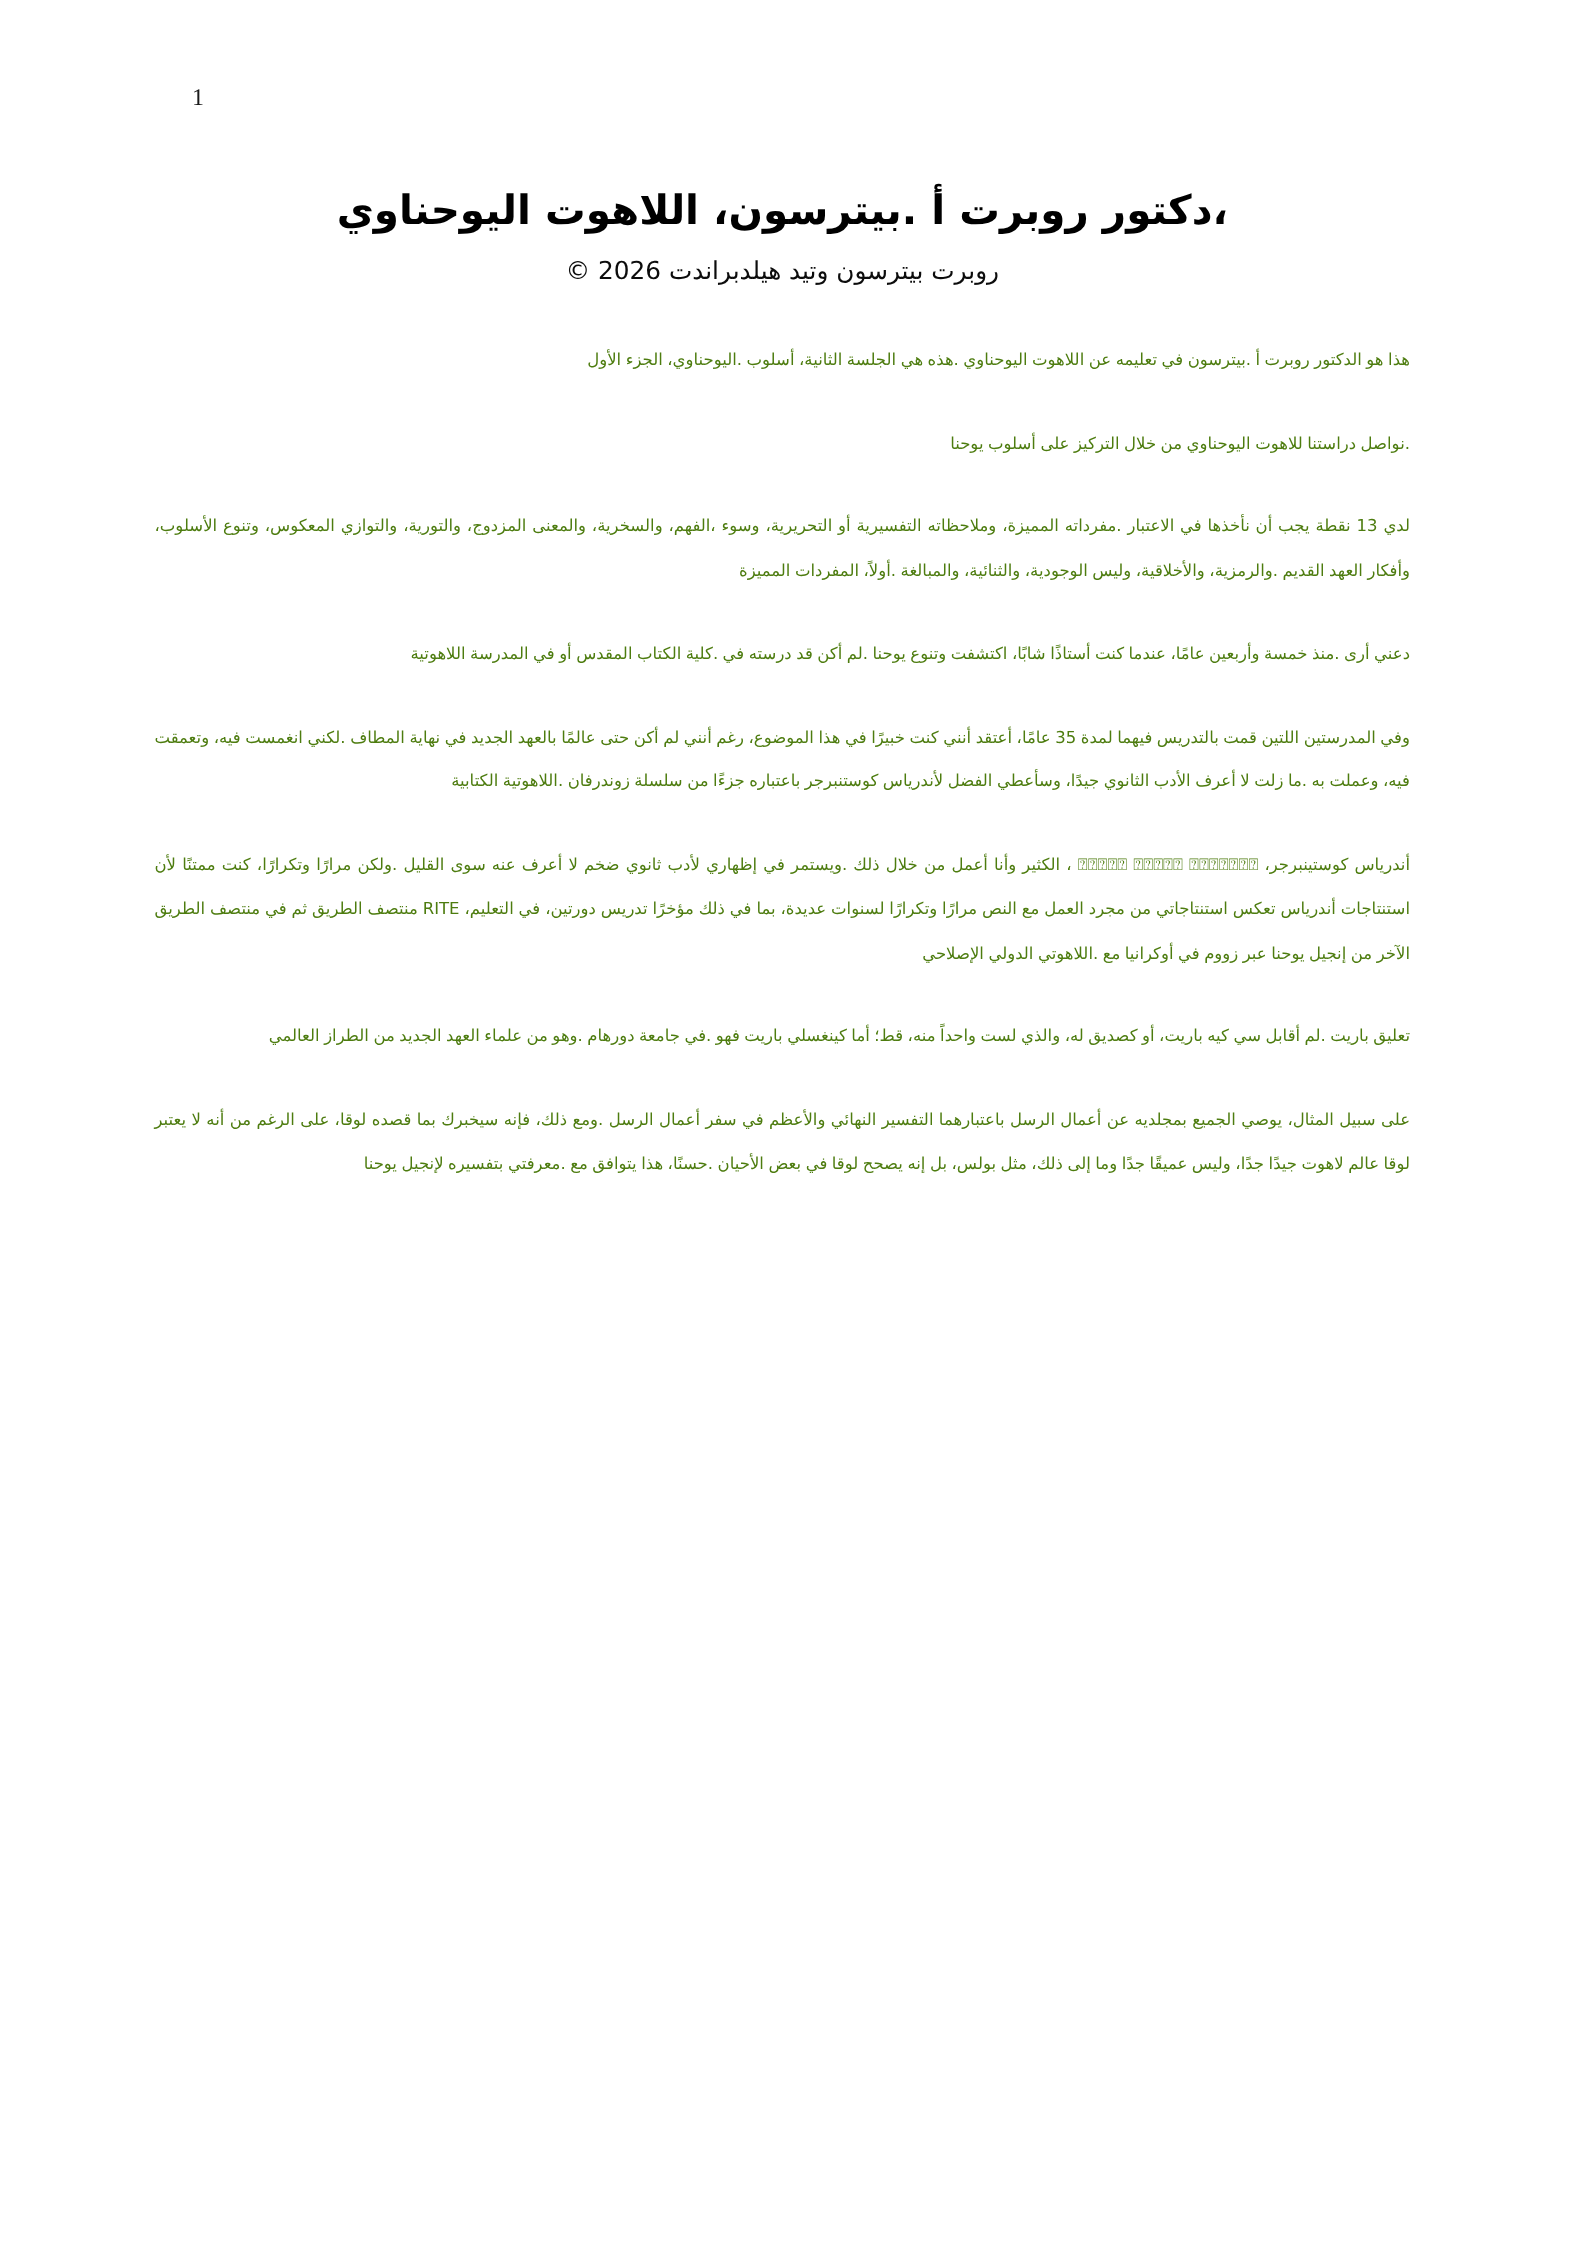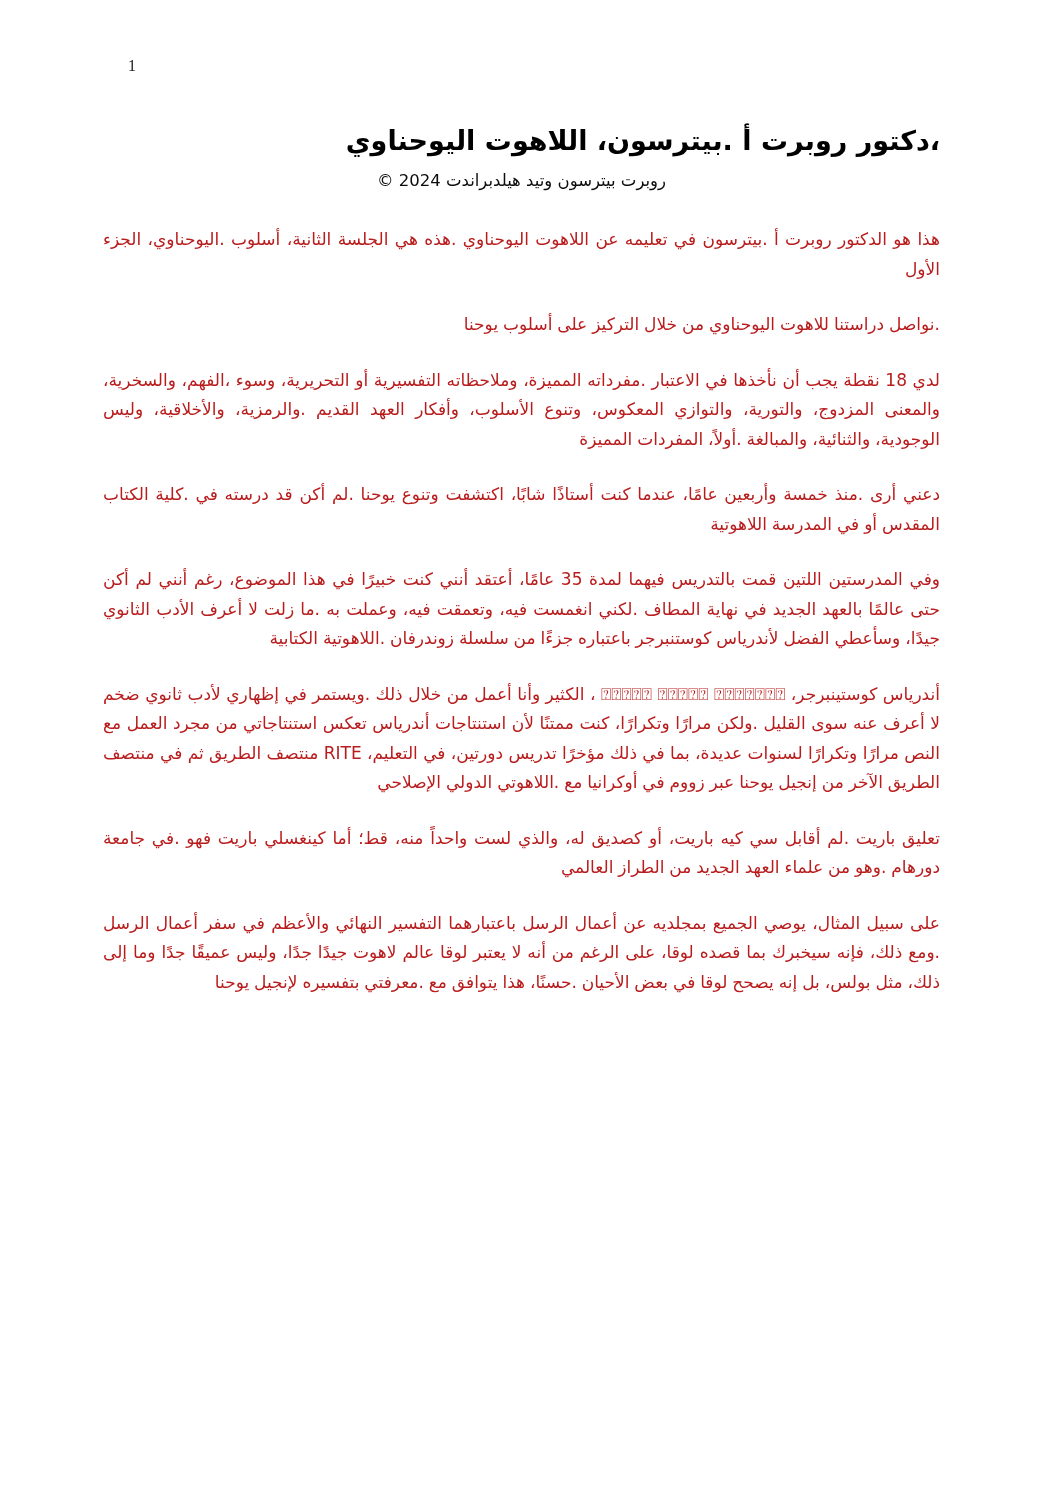--- a/index.html
+++ b/index.html
@@ -25,56 +25,55 @@
     direction: rtl;
     text-align: center;
     font-family: "DejaVu Sans", sans-serif;
     color: #000;
   }
   .title-line {
     font-size: 27px;
     font-weight: bold;
     line-height: 46px;
     white-space: nowrap;
-    text-align: right;
   }
   .byline {
     font-size: 16.5px;
     line-height: 26px;
     margin-top: 4px;
     color: #0c0c0c;
   }
   .content {
     direction: rtl;
     margin-top: 31px;
     font-family: "DejaVu Sans", sans-serif;
-    font-size: 17px;
+    font-size: 11px;
     line-height: 29.5px;
     text-align: justify;
-    color: #b91c1c;
+    color: #4d7c0f;
     word-spacing: -0.5px;
   }
   .content p { margin: 0 0 26px 0; }
 </style>
 </head>
 <body>
 
 <div class="page">
 
   <div class="page-number">1</div>
 
   <div class="title-block">
     <div class="title-line">،دكتور روبرت أ .بيترسون، اللاهوت اليوحناوي</div>
-    <div class="byline">روبرت بيترسون وتيد هيلدبراندت 2024 ©</div>
+    <div class="byline">روبرت بيترسون وتيد هيلدبراندت 2026 ©</div>
   </div>
 
   <div class="content">
       <p class="para">هذا هو الدكتور روبرت أ .بيترسون في تعليمه عن اللاهوت اليوحناوي .هذه هي الجلسة الثانية، أسلوب .اليوحناوي، الجزء الأول</p>
       <p class="para">.نواصل دراستنا للاهوت اليوحناوي من خلال التركيز على أسلوب يوحنا</p>
-      <p class="para">لدي 18 نقطة يجب أن نأخذها في الاعتبار .مفرداته المميزة، وملاحظاته التفسيرية أو التحريرية، وسوء ،الفهم، والسخرية، والمعنى المزدوج، والتورية، والتوازي المعكوس، وتنوع الأسلوب، وأفكار العهد القديم .والرمزية، والأخلاقية، وليس الوجودية، والثنائية، والمبالغة .أولاً، المفردات المميزة</p>
+      <p class="para">لدي 13 نقطة يجب أن نأخذها في الاعتبار .مفرداته المميزة، وملاحظاته التفسيرية أو التحريرية، وسوء ،الفهم، والسخرية، والمعنى المزدوج، والتورية، والتوازي المعكوس، وتنوع الأسلوب، وأفكار العهد القديم .والرمزية، والأخلاقية، وليس الوجودية، والثنائية، والمبالغة .أولاً، المفردات المميزة</p>
       <p class="para">دعني أرى .منذ خمسة وأربعين عامًا، عندما كنت أستاذًا شابًا، اكتشفت وتنوع يوحنا .لم أكن قد درسته في .كلية الكتاب المقدس أو في المدرسة اللاهوتية</p>
       <p class="para">وفي المدرستين اللتين قمت بالتدريس فيهما لمدة 35 عامًا، أعتقد أنني كنت خبيرًا في هذا الموضوع، رغم أنني لم أكن حتى عالمًا بالعهد الجديد في نهاية المطاف .لكني انغمست فيه، وتعمقت فيه، وعملت به .ما زلت لا أعرف الأدب الثانوي جيدًا، وسأعطي الفضل لأندرياس كوستنبرجر باعتباره جزءًا من سلسلة زوندرفان .اللاهوتية الكتابية</p>
       <p class="para">أندرياس كوستينبرجر، ⍰⍰⍰⍰⍰ ⍰⍰⍰⍰⍰ ⍰⍰⍰⍰⍰⍰⍰ ، الكثير وأنا أعمل من خلال ذلك .ويستمر في إظهاري لأدب ثانوي ضخم لا أعرف عنه سوى القليل .ولكن مرارًا وتكرارًا، كنت ممتنًا لأن استنتاجات أندرياس تعكس استنتاجاتي من مجرد العمل مع النص مرارًا وتكرارًا لسنوات عديدة، بما في ذلك مؤخرًا تدريس دورتين، في التعليم، RITE منتصف الطريق ثم في منتصف الطريق الآخر من إنجيل يوحنا عبر زووم في أوكرانيا مع .اللاهوتي الدولي الإصلاحي</p>
       <p class="para">تعليق باريت .لم أقابل سي كيه باريت، أو كصديق له، والذي لست واحداً منه، قط؛ أما كينغسلي باريت فهو .في جامعة دورهام .وهو من علماء العهد الجديد من الطراز العالمي</p>
       <p class="para">على سبيل المثال، يوصي الجميع بمجلديه عن أعمال الرسل باعتبارهما التفسير النهائي والأعظم في سفر أعمال الرسل .ومع ذلك، فإنه سيخبرك بما قصده لوقا، على الرغم من أنه لا يعتبر لوقا عالم لاهوت جيدًا جدًا، وليس عميقًا جدًا وما إلى ذلك، مثل بولس، بل إنه يصحح لوقا في بعض الأحيان .حسنًا، هذا يتوافق مع .معرفتي بتفسيره لإنجيل يوحنا</p>
     </div>
 
 </div>
 
 </body></html>

